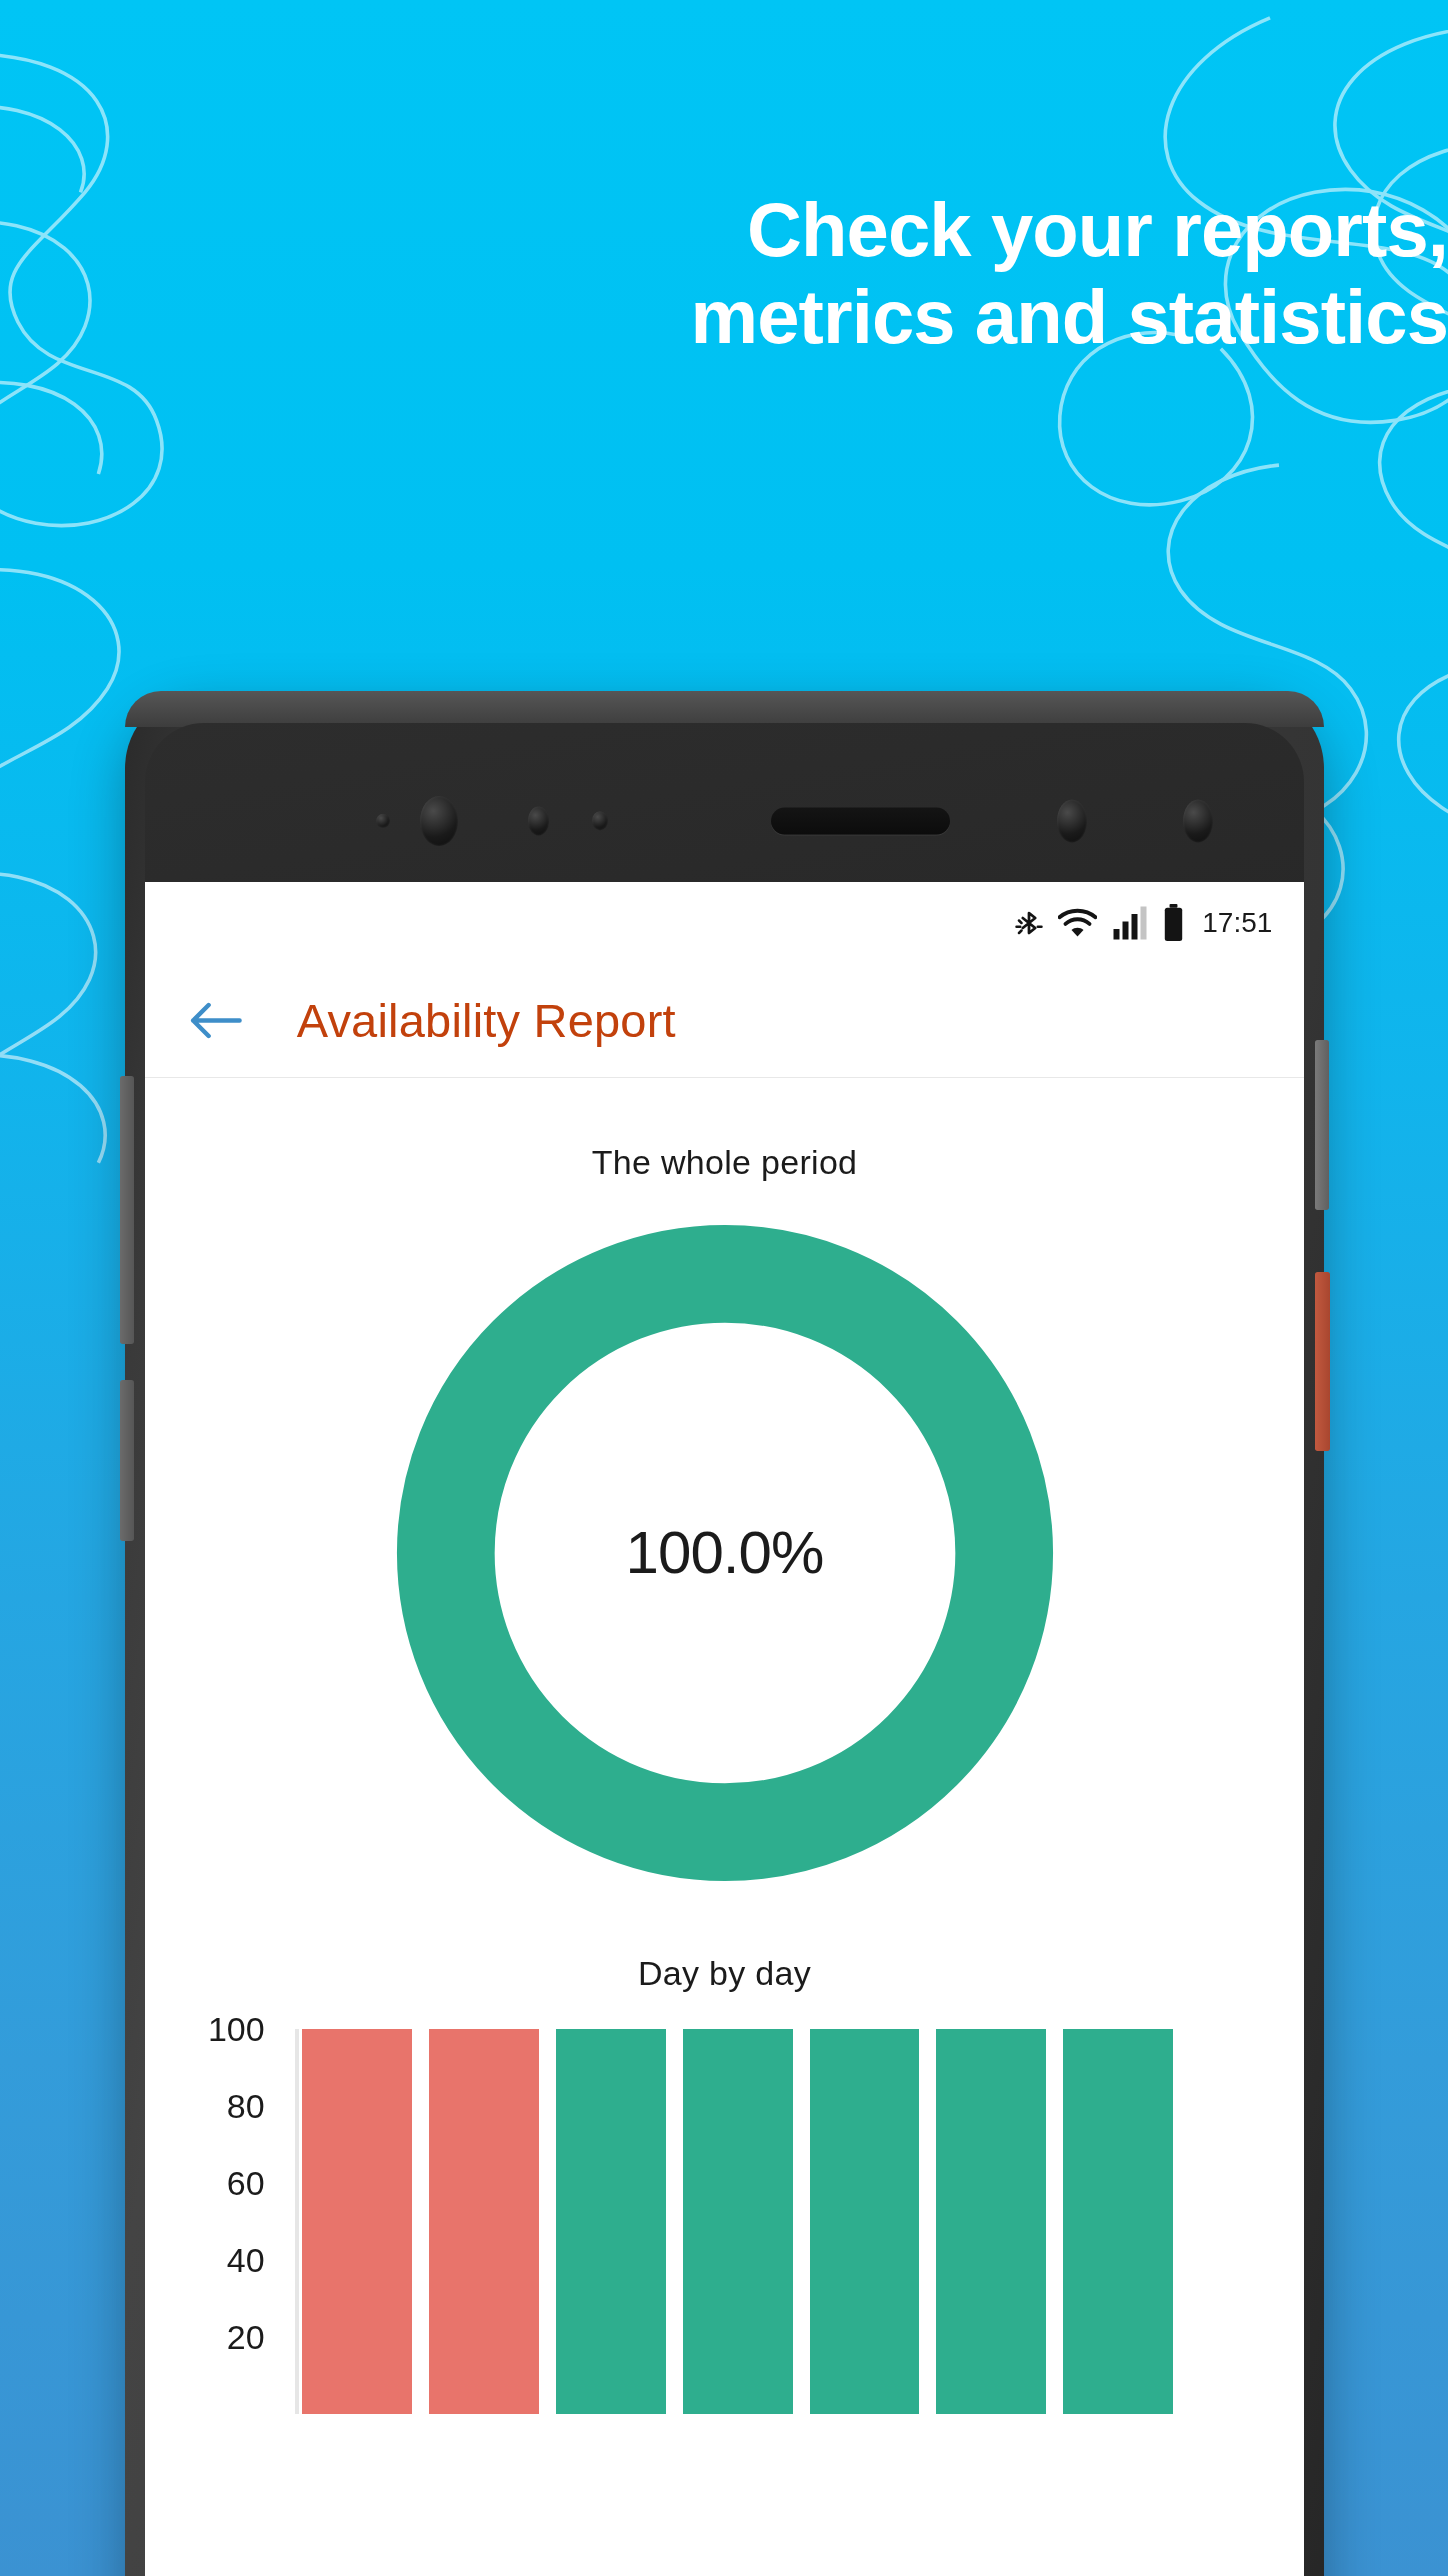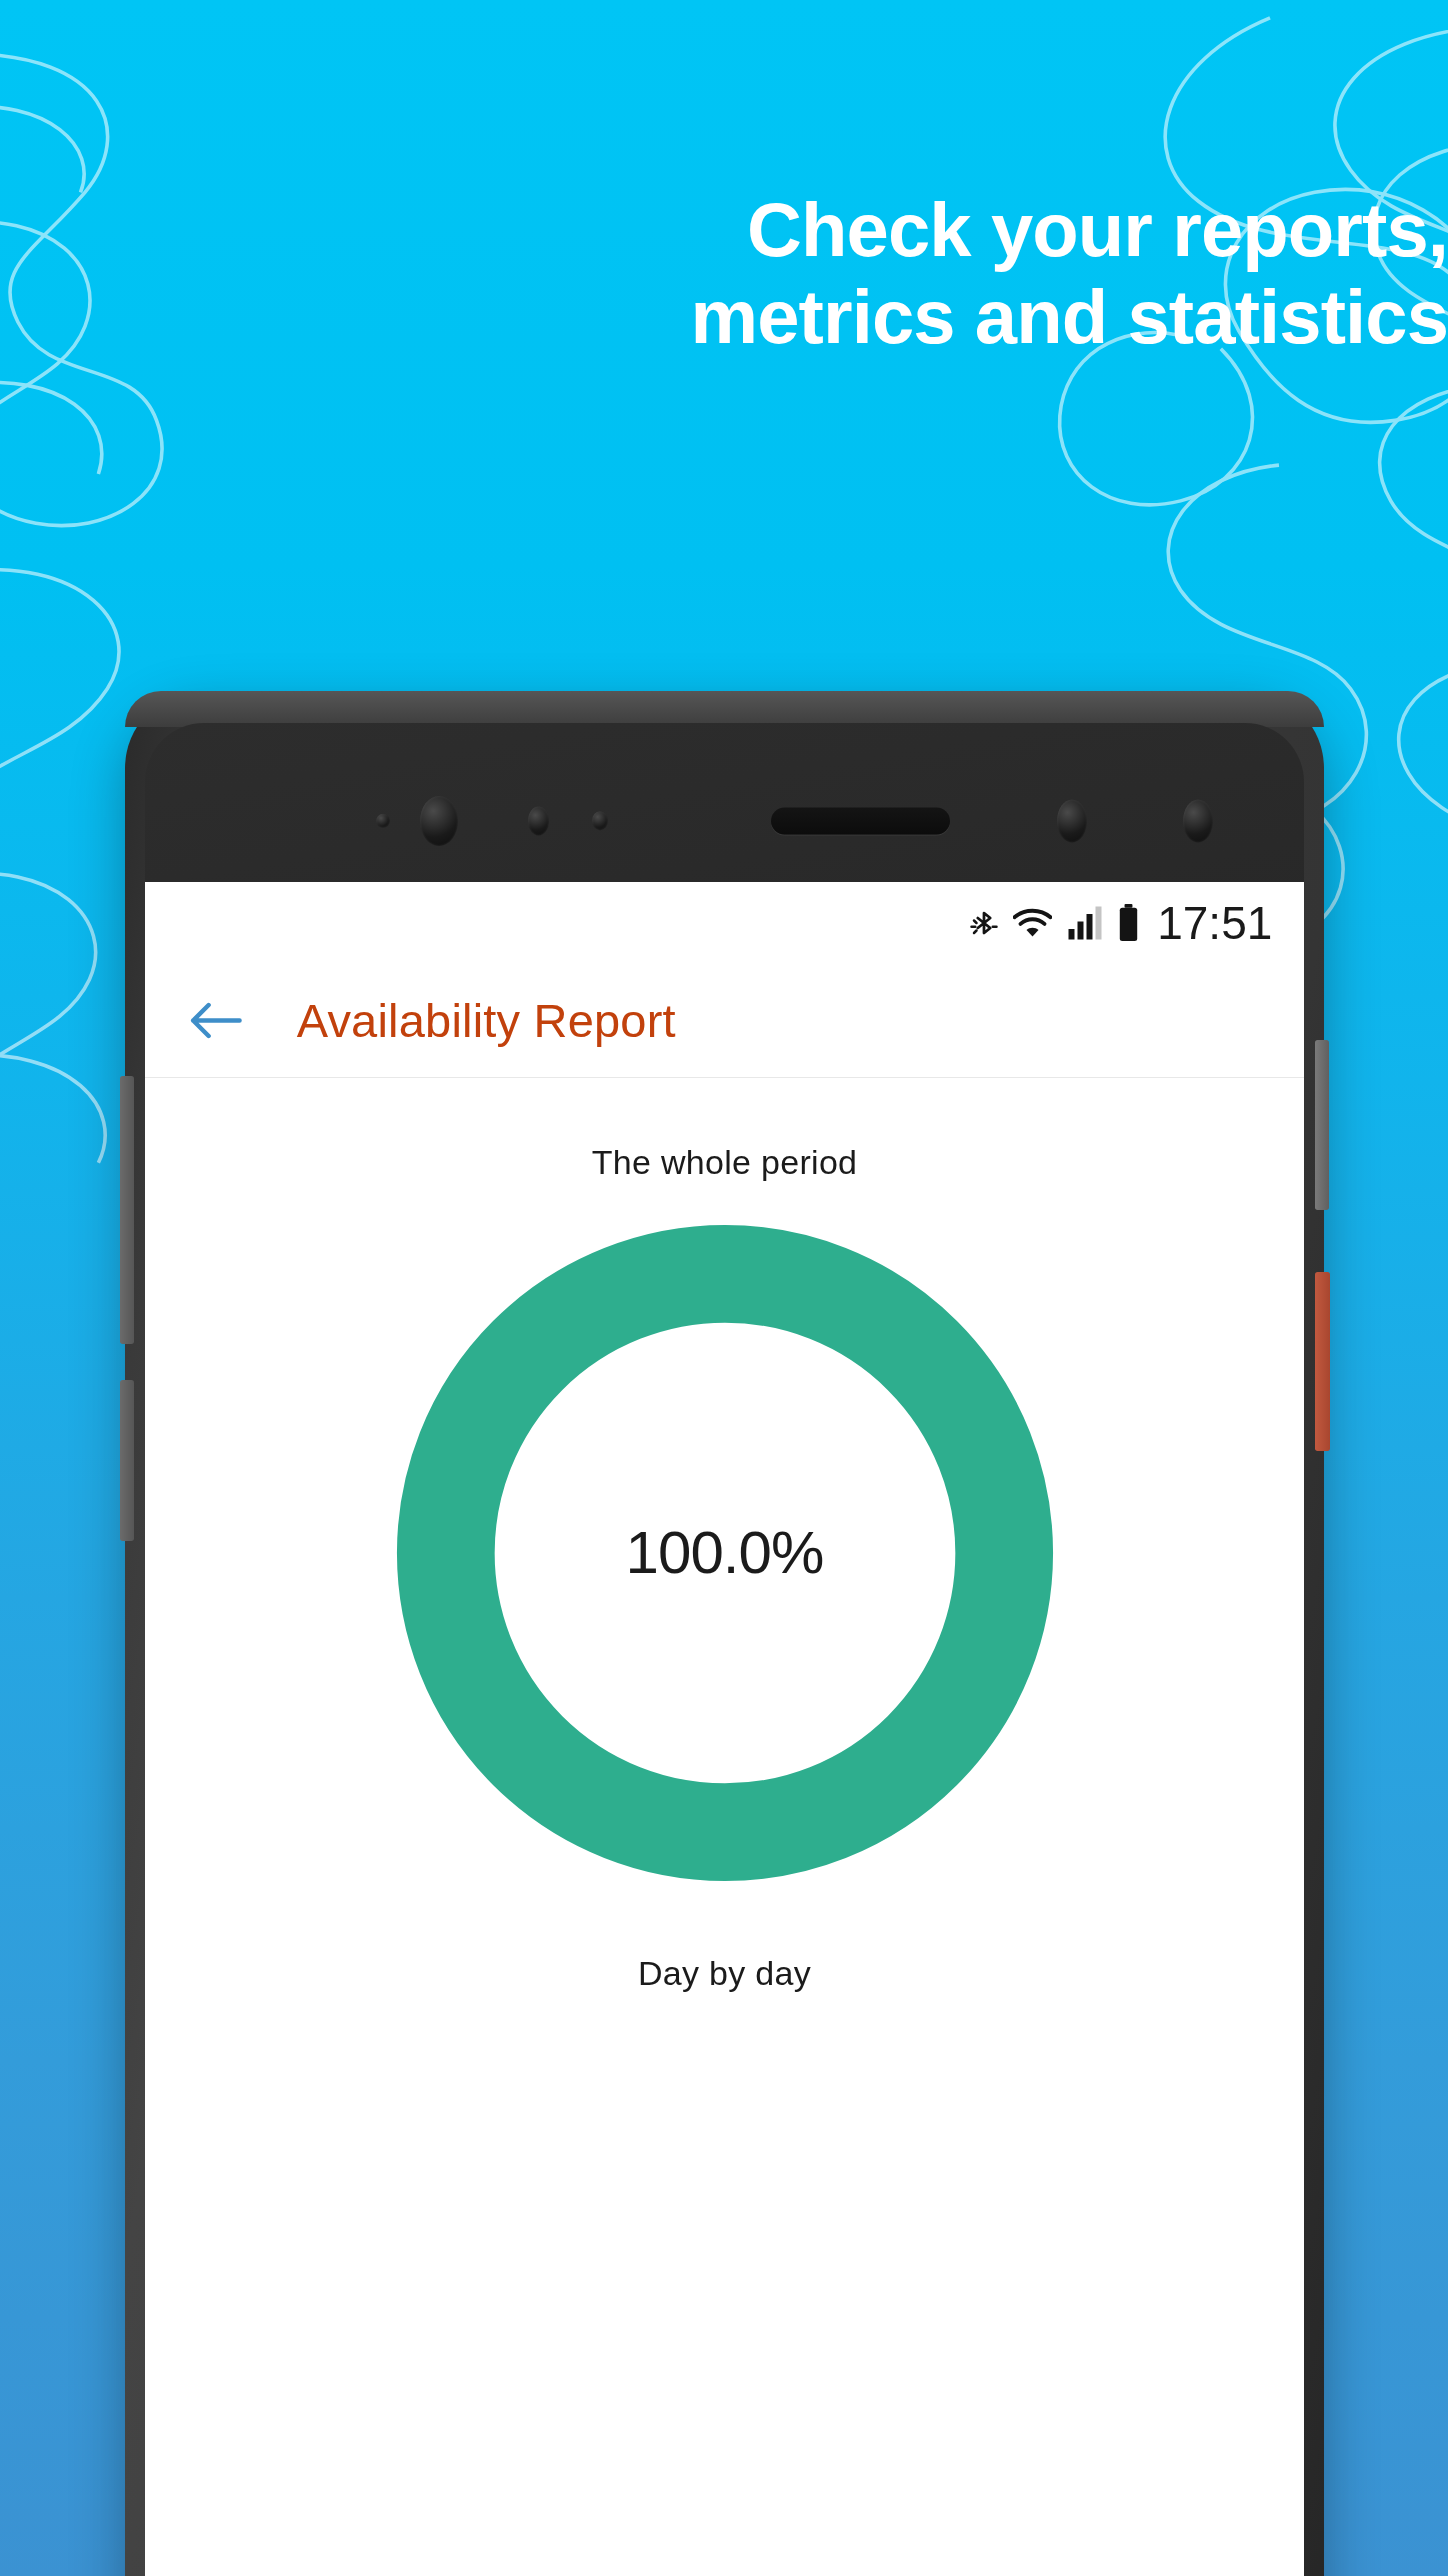--- a/index.html
+++ b/index.html
@@ -94,21 +94,21 @@
 
   
   .status-bar {
     position:absolute; left:0; right:0; top:0; height:82px;
     display:flex; align-items:center; justify-content:flex-end;
     padding-right:32px; gap:14.3px;
     background:#ffffff;
   }
   .status-bar svg { display:block; }
   .status-time {
-    font-size:46px; color:#1a1a1a; font-weight:500;
+    font-size:28px; color:#1a1a1a; font-weight:500;
     letter-spacing:0px; margin-left:3px;
   }
 
   
   .app-bar {
     position:absolute; left:0; right:0; top:82px; height:114px;
     display:flex; align-items:center;
     padding-left:43px; gap:54px;
     background:#ffffff;
     border-bottom:1.8px solid #e8e8e8;
@@ -273,17 +273,36 @@
 
       <div class="donut-wrap">
         <svg viewBox="0 0 200 200" aria-hidden="true">
           <circle cx="100" cy="100" r="80" fill="none" stroke="#2eae8e" stroke-width="28"></circle>
         </svg>
         <div class="donut-value">100.0%</div>
       </div>
 
       <div class="section-title" id="day-by-day-title">Day by day</div>
 
+      <div class="barchart">
+        <div class="y-axis" id="y-axis">
+            <div class="y-tick" style="top: 0%;">100</div>
+            <div class="y-tick" style="top: 20%;">80</div>
+            <div class="y-tick" style="top: 40%;">60</div>
+            <div class="y-tick" style="top: 60%;">40</div>
+            <div class="y-tick" style="top: 80%;">20</div>
+          </div>
+        <div class="axis-line"></div>
+        <div class="bars" id="bars">
+            <div class="bar" style="height: 100%; background: rgb(232, 116, 107);"></div>
+            <div class="bar" style="height: 100%; background: rgb(232, 116, 107);"></div>
+            <div class="bar" style="height: 100%; background: rgb(46, 174, 142);"></div>
+            <div class="bar" style="height: 100%; background: rgb(46, 174, 142);"></div>
+            <div class="bar" style="height: 100%; background: rgb(46, 174, 142);"></div>
+            <div class="bar" style="height: 100%; background: rgb(46, 174, 142);"></div>
+            <div class="bar" style="height: 100%; background: rgb(46, 174, 142);"></div>
+          </div>
+      </div>
 
     </div>
   </div>
 </div>
 
 
 </body></html>

